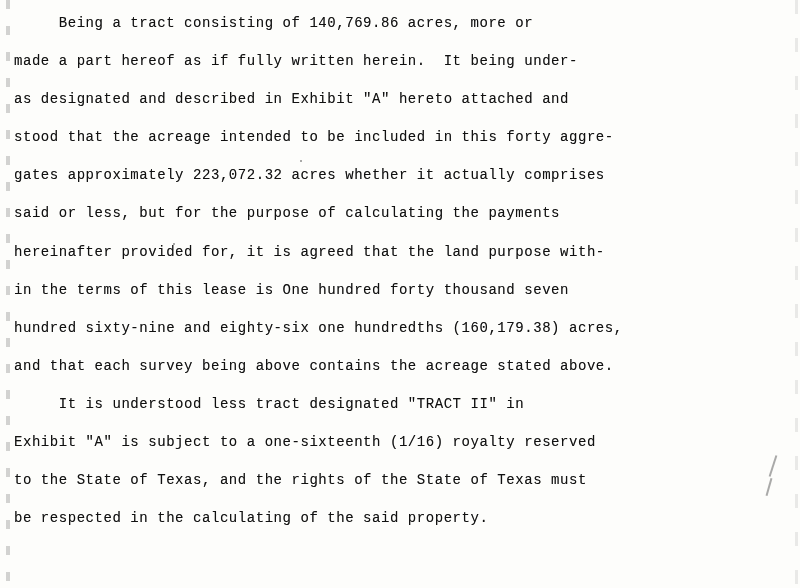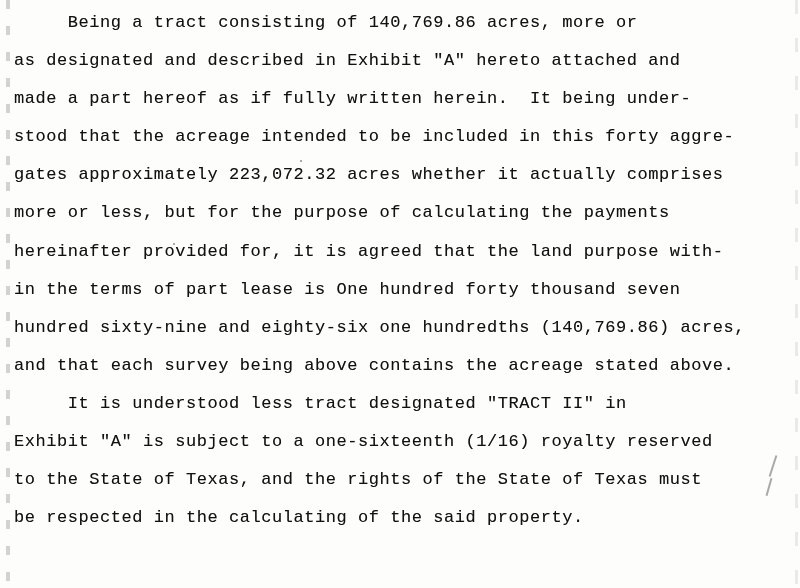--- a/index.html
+++ b/index.html
@@ -50,21 +50,21 @@
     );
     opacity: 0.5;
   }
   .body-text {
     position: absolute;
     left: 14px;
     top: 4px;
     width: 780px;
   }
   .line {
-    font-size: 17px;
+    font-size: 14px;
     line-height: 38.1px;
     letter-spacing: 0.55px;
     color: #111111;
     white-space: pre;
     text-shadow: 0 0 0.6px rgba(0,0,0,0.35);
   }
   .line.indent {
     
   }
   .stray-marks {
@@ -81,28 +81,28 @@
 <body>
 
 <div class="page">
 
   <div class="left-margin-marks"></div>
   <div class="right-edge-marks"></div>
 
   <div class="body-text">
 
     <div class="line indent">     Being a tract consisting of 140,769.86 acres, more or</div>
+    <div class="line">made a part hereof as if fully written herein.  It being under-</div>
     <div class="line">as designated and described in Exhibit "A" hereto attached and</div>
-    <div class="line">made a part hereof as if fully written herein.  It being under-</div>
     <div class="line">stood that the acreage intended to be included in this forty aggre-</div>
     <div class="line">gates approximately 223,072.32 acres whether it actually comprises</div>
-    <div class="line">more or less, but for the purpose of calculating the payments</div>
+    <div class="line">said or less, but for the purpose of calculating the payments</div>
     <div class="line">hereinafter provided for, it is agreed that the land purpose with-</div>
-    <div class="line">in the terms of part lease is One hundred forty thousand seven</div>
-    <div class="line">hundred sixty-nine and eighty-six one hundredths (140,769.86) acres,</div>
+    <div class="line">in the terms of this lease is One hundred forty thousand seven</div>
+    <div class="line">hundred sixty-nine and eighty-six one hundredths (160,179.38) acres,</div>
     <div class="line">and that each survey being above contains the acreage stated above.</div>
 
     <div class="line indent">     It is understood less tract designated "TRACT II" in</div>
     <div class="line">Exhibit "A" is subject to a one-sixteenth (1/16) royalty reserved</div>
     <div class="line">to the State of Texas, and the rights of the State of Texas must</div>
     <div class="line">be respected in the calculating of the said property.</div>
 
   </div>
 
   <div class="stray-marks">

